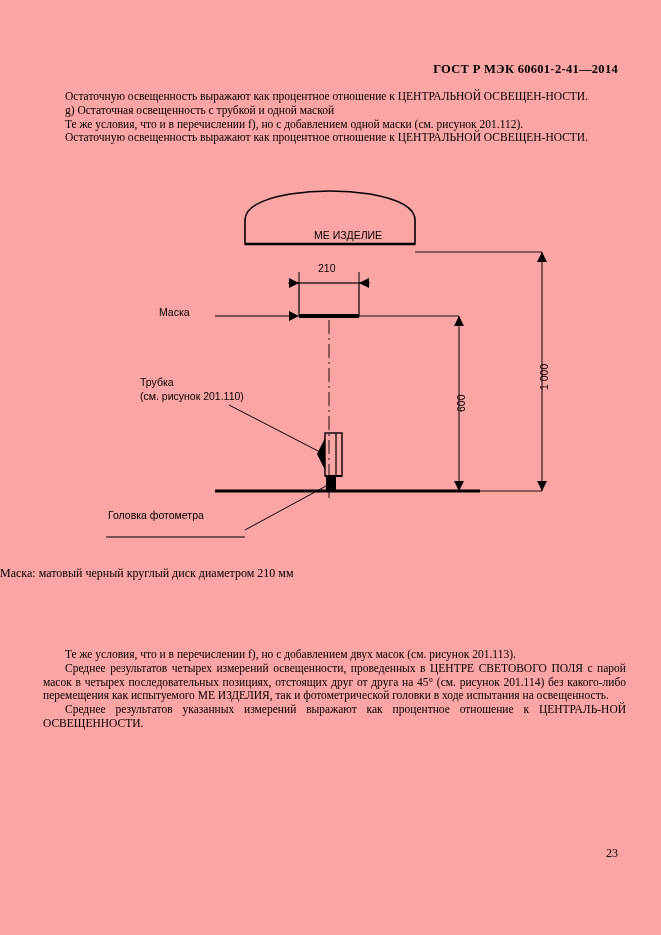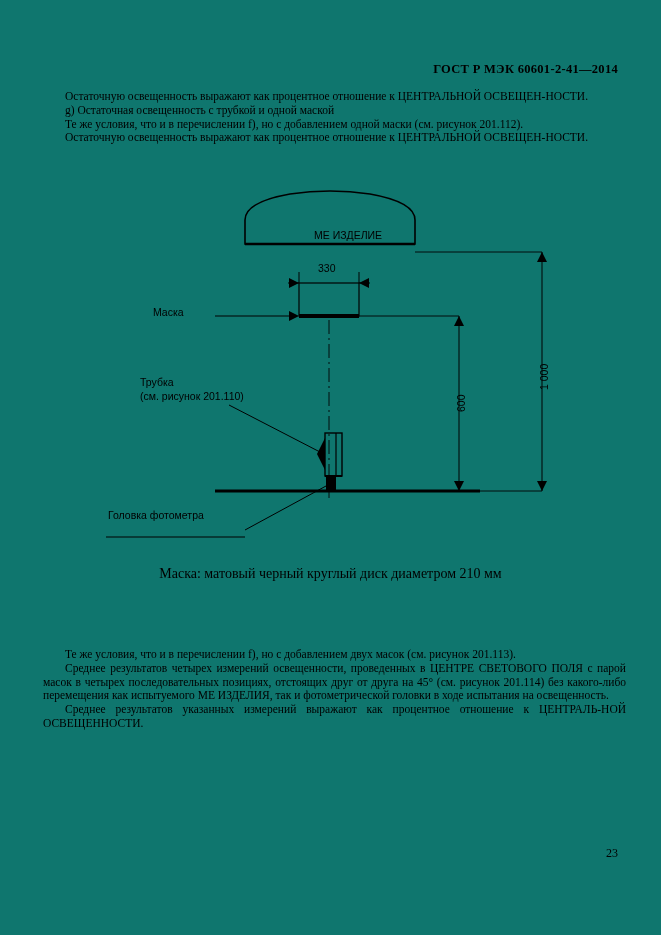--- a/index.html
+++ b/index.html
@@ -7,21 +7,21 @@
     padding: 0;
     background: #8a8a8a;
   }
   body {
     font-family: "Liberation Serif", serif;
   }
   .page {
     position: relative;
     width: 661px;
     height: 935px;
-    background: #0f766e;
+    background: #fca5a5;
     overflow: hidden;
     margin: 0 auto;
   }
   .doc-header {
     position: absolute;
     top: 62px;
     right: 43px;
     font-family: "Liberation Serif", serif;
     font-weight: bold;
     font-size: 12.5px;
@@ -46,23 +46,22 @@
     text-indent: 22px;
   }
   #para-block-top { top: 90px; }
   #para-block-bottom { top: 648px; }
 
   .caption-mask {
     position: absolute;
     top: 566px;
     left: 0;
     width: 661px;
-    text-align: center;
     font-family: "Liberation Serif", serif;
-    font-size: 14px;
+    font-size: 12px;
     color: #000;
   }
   .caption-fig {
     position: absolute;
     top: 630px;
     left: 0;
     width: 661px;
     text-align: center;
     font-family: "Liberation Serif", serif;
     font-size: 11px;
@@ -150,25 +149,25 @@
       <line x1="359" y1="136" x2="459" y2="136" stroke="#000" stroke-width="0.9"></line>
 
       <line x1="542" y1="72" x2="542" y2="311" stroke="#000" stroke-width="1"></line>
       <polygon points="542,72 537,82 547,82" fill="#000"></polygon>
       <polygon points="542,311 537,301 547,301" fill="#000"></polygon>
       <line x1="415" y1="72" x2="542" y2="72" stroke="#000" stroke-width="0.9"></line>
       <line x1="480" y1="311" x2="542" y2="311" stroke="#000" stroke-width="0.9"></line>
     </svg>
 
     <div class="fig-label" style="left:314px; top:43px;margin-top:6px;">МЕ ИЗДЕЛИЕ</div>
-    <div class="fig-label" style="left:153px; top:126px;">Маска</div>
+    <div class="fig-label" style="left:159px; top:126px;">Маска</div>
     <div class="fig-label" style="left:140px; top:196px;">Трубка</div>
     <div class="fig-label" style="left:140px; top:210px;">(см. рисунок 201.110)</div>
     <div class="fig-label" style="left:108px; top:329px;">Головка фотометра</div>
-    <div class="fig-label" style="left:318px; top:82px;">330</div>
+    <div class="fig-label" style="left:318px; top:82px;">210</div>
     <div class="fig-label vert" style="left:455px; top:232px;">600</div>
     <div class="fig-label vert" style="left:538px; top:210px;">1 000</div>
   </div>
 
   <div class="caption-mask">Маска: матовый черный круглый диск диаметром 210 мм</div>
 
   <div class="body-text" id="para-block-bottom">
     <p class="para indent">Те же условия, что и в перечислении f), но с добавлением двух масок (см. рисунок 201.113).</p>
     <p class="para indent">Среднее результатов четырех измерений освещенности, проведенных в ЦЕНТРЕ СВЕТОВОГО ПОЛЯ с парой масок в четырех последовательных позициях, отстоящих друг от друга на 45° (см. рисунок 201.114) без какого-либо перемещения как испытуемого МЕ ИЗДЕЛИЯ, так и фотометрической головки в ходе испытания на освещенность.</p>
     <p class="para indent">Среднее результатов указанных измерений выражают как процентное отношение к ЦЕНТРАЛЬ-НОЙ ОСВЕЩЕННОСТИ.</p>

